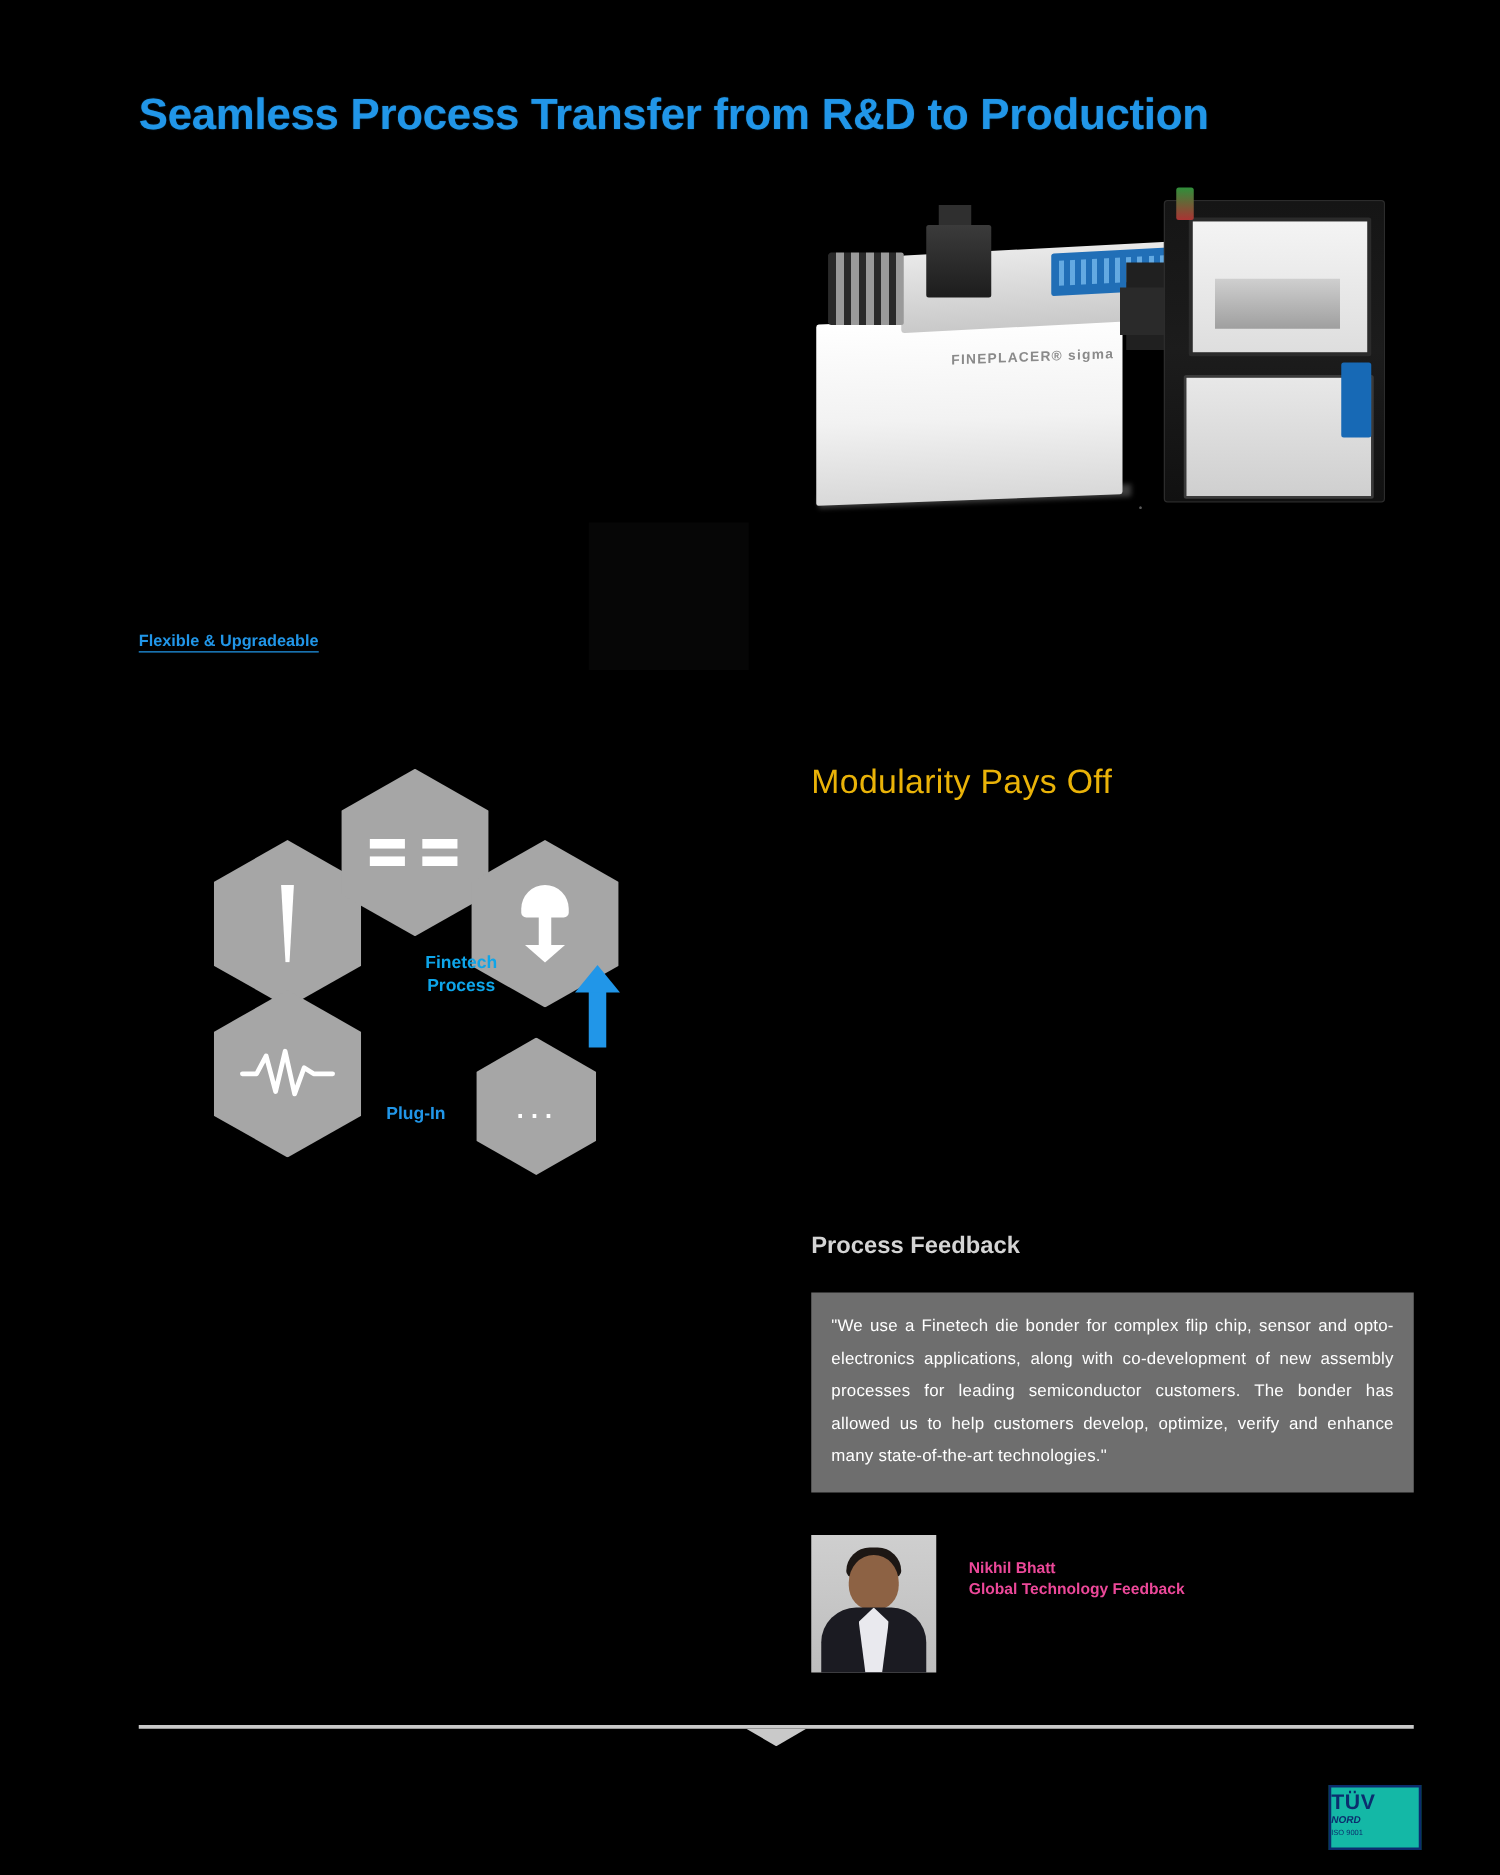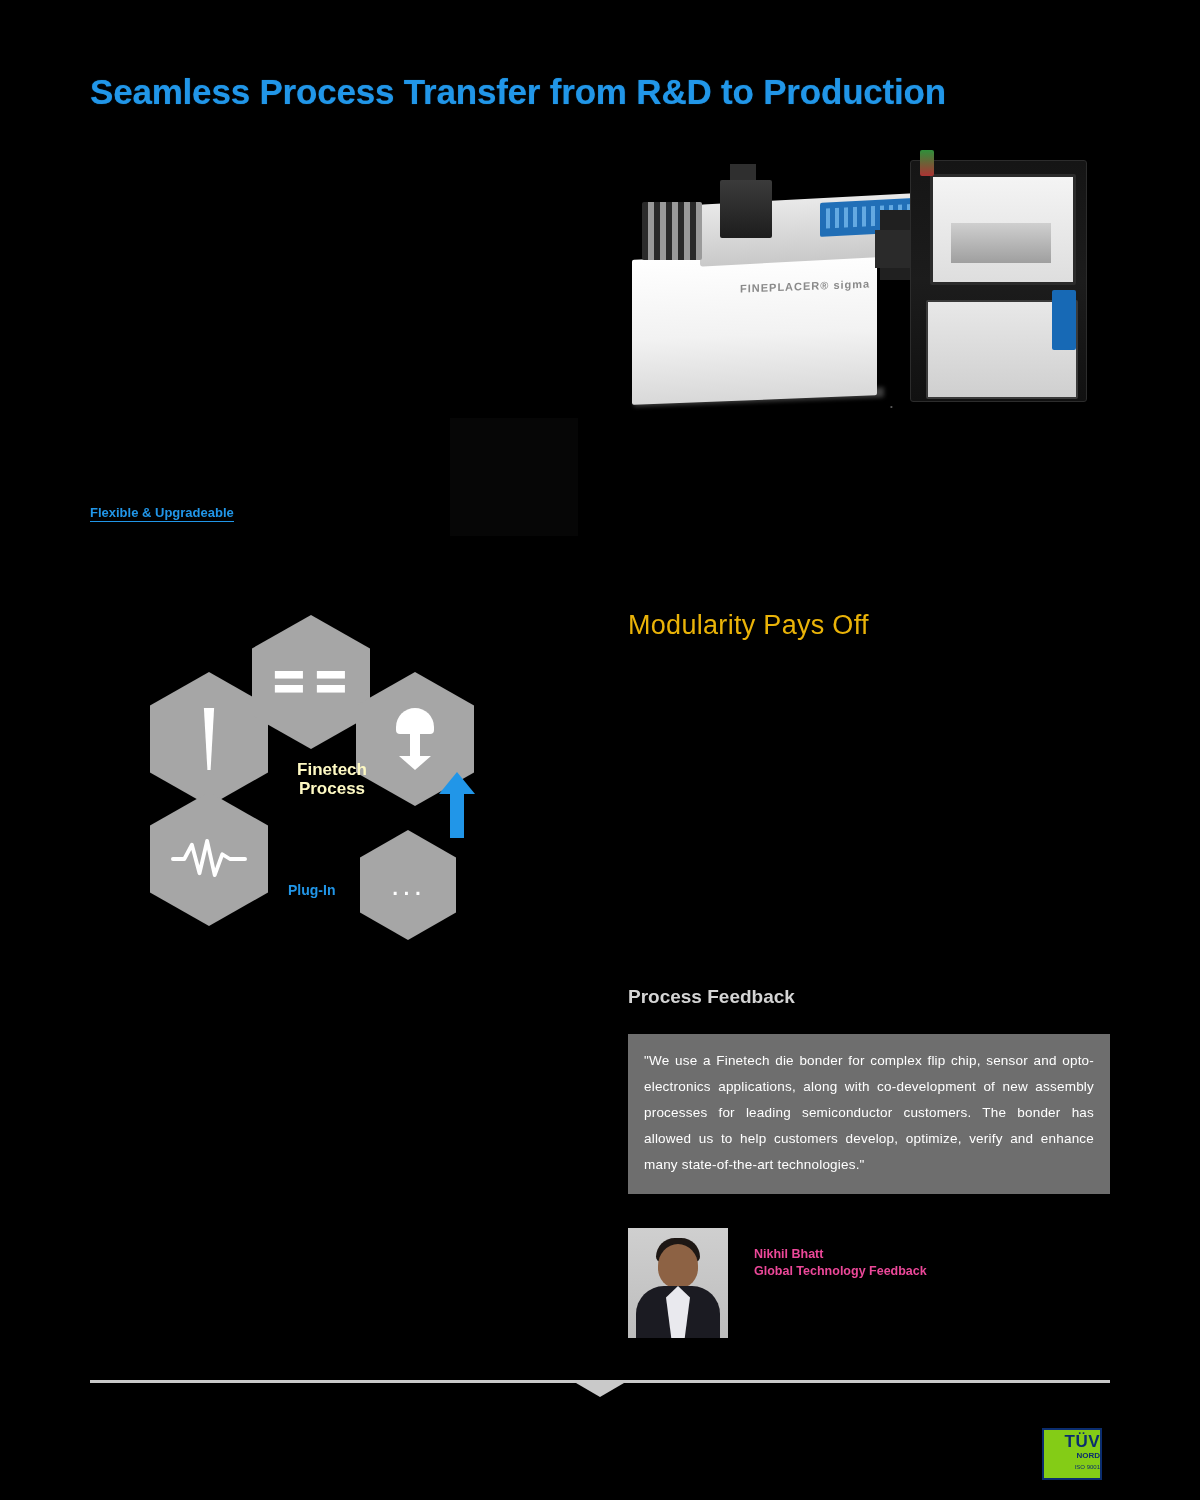--- a/index.html
+++ b/index.html
@@ -13,20 +13,21 @@
     position: relative;
     font-family: "Liberation Sans", sans-serif;
     color: #ffffff;
     overflow: hidden;
   }
 
   .page {
     position: absolute;
     inset: 0;
     background: #000000;
+    margin-left: 21px;
   }
 
   
   .headline {
     position: absolute;
     left: 90px;
     top: 72px;
     width: 1010px;
     font-size: 35px;
     font-weight: bold;
@@ -283,27 +284,27 @@
   .force-arrow:after{
     content:""; position:absolute; left:-11px; top:26px;
     border-left:16px solid transparent; border-right:16px solid transparent;
     border-top:14px solid #fff;
   }
   .wave-svg { width: 76px; height: 46px; }
   .dots { font-size: 30px; color:#fff; letter-spacing: 3px; line-height: 10px; }
 
   .hex-center-label {
     position: absolute;
-    left: 132px;
+    left: 148px;
     top: 150px;
     width: 120px;
     text-align: center;
-    color: #fef9c3;
-    font-weight: bold;
-    font-size: 17px;
+    color: #0ea5e9;
+    font-weight: bold;
+    font-size: 14px;
     line-height: 19px;
   }
   .hex-plug-label {
     position: absolute;
     left: 148px;
     top: 272px;
     color: #2196e8;
     font-weight: bold;
     font-size: 14px;
   }
@@ -419,30 +420,30 @@
     text-align: center;
     font-size: 11px;
     line-height: 16px;
     color: #2f2f2f;
     font-weight: bold;
   }
   .tuv {
     position: absolute;
     left: 1042px;
     top: 1428px;
-    width: 60px;
+    width: 74px;
     height: 52px;
-    background: #84cc16;
+    background: #14b8a6;
     border: 2px solid #0b2d6e;
     color: #0b2d6e;
-    text-align: right;
+    text-align: left;
     box-sizing: border-box;
   }
   .tuv .t1 { font-size: 17px; font-weight: bold; line-height: 18px; margin-top: 3px; letter-spacing: .5px;}
-  .tuv .t2 { font-size: 8px; font-weight: bold; line-height: 9px; }
+  .tuv .t2 { font-size: 8px; font-weight: bold; line-height: 9px; font-style: italic; }
   .tuv .t3 { font-size: 6px; line-height: 8px; margin-top: 3px; }
 </style>
 </head>
 <body>
 
 <div class="page">
 
   <div class="headline">Seamless Process Transfer from R&amp;D to Production</div>
 
   <div class="machine-photo">

